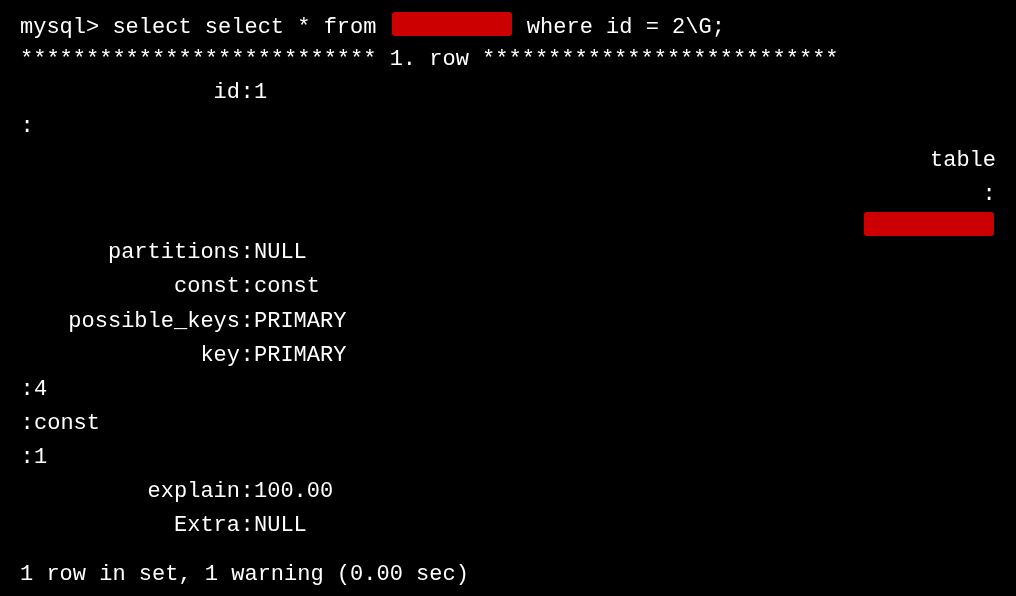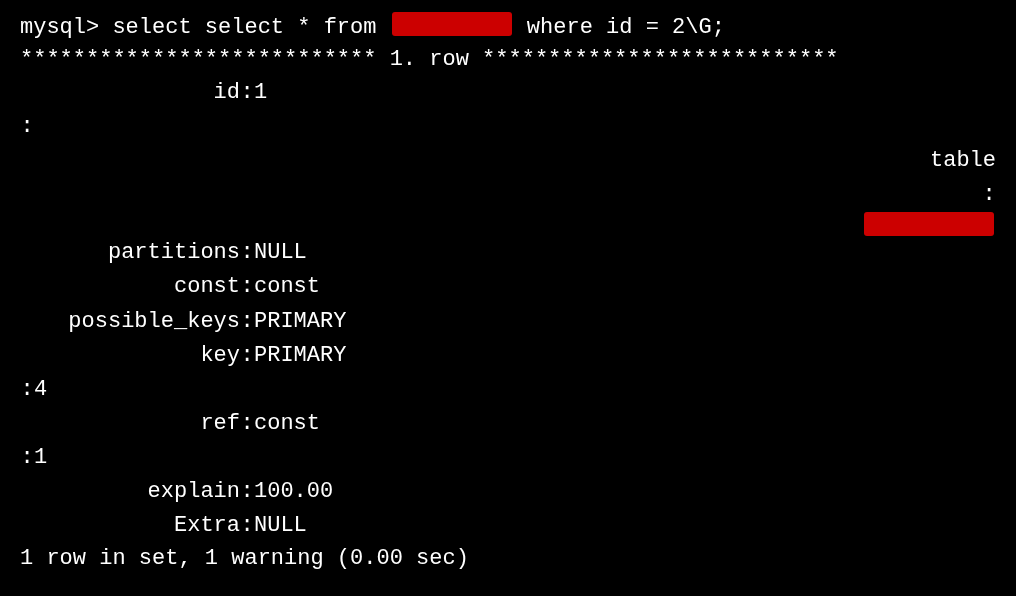--- a/index.html
+++ b/index.html
@@ -132,21 +132,20 @@
     <span class="colon">:</span>
     <span class="value"> PRIMARY</span>
   </div>
 
   <div class="output-line">
     <span class="colon">:</span>
     <span class="value"> 4</span>
   </div>
 
   <div class="output-line">
-    <span class="label-col">ref</span>
     <span class="colon">:</span>
     <span class="value"> const</span>
   </div>
 
   <div class="output-line">
     <span class="colon">:</span>
     <span class="value"> 1</span>
   </div>
 
   <div class="output-line">
@@ -154,17 +153,17 @@
     <span class="colon">:</span>
     <span class="value"> 100.00</span>
   </div>
 
   <div class="output-line">
     <span class="label-col">Extra</span>
     <span class="colon">:</span>
     <span class="value"> NULL</span>
   </div>
 
-  <div class="line" style="margin-top:0;">
+  <div class="line" style="margin-top:16px;">
     <span>1 row in set, 1 warning (0.00 sec)</span>
   </div>
 
 </div>
 
 </body></html>

